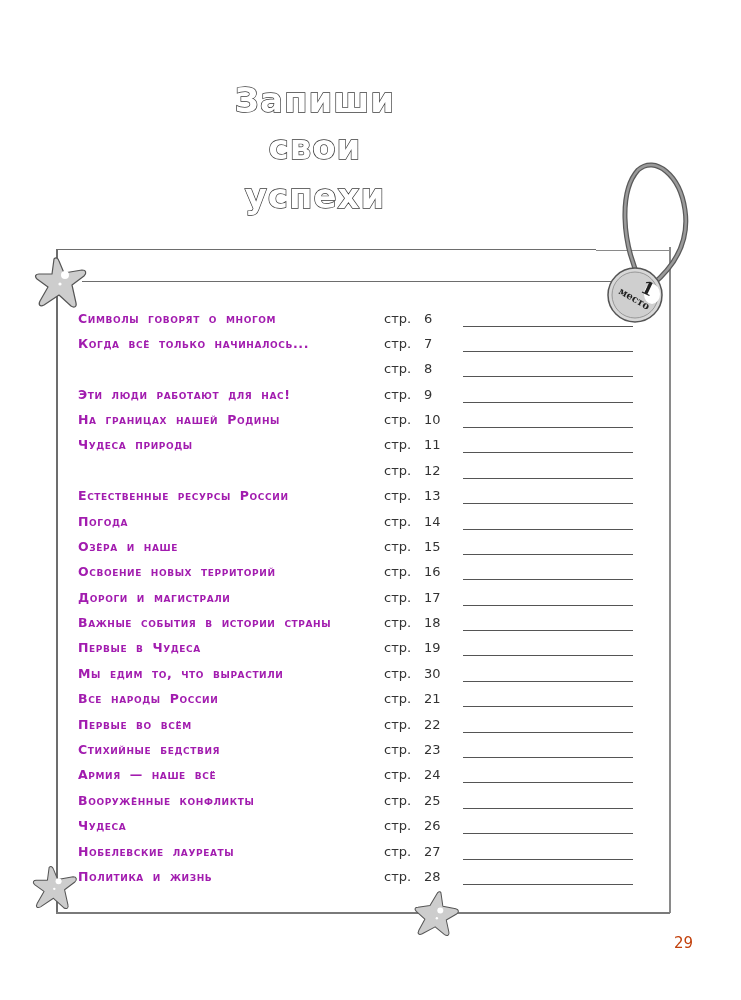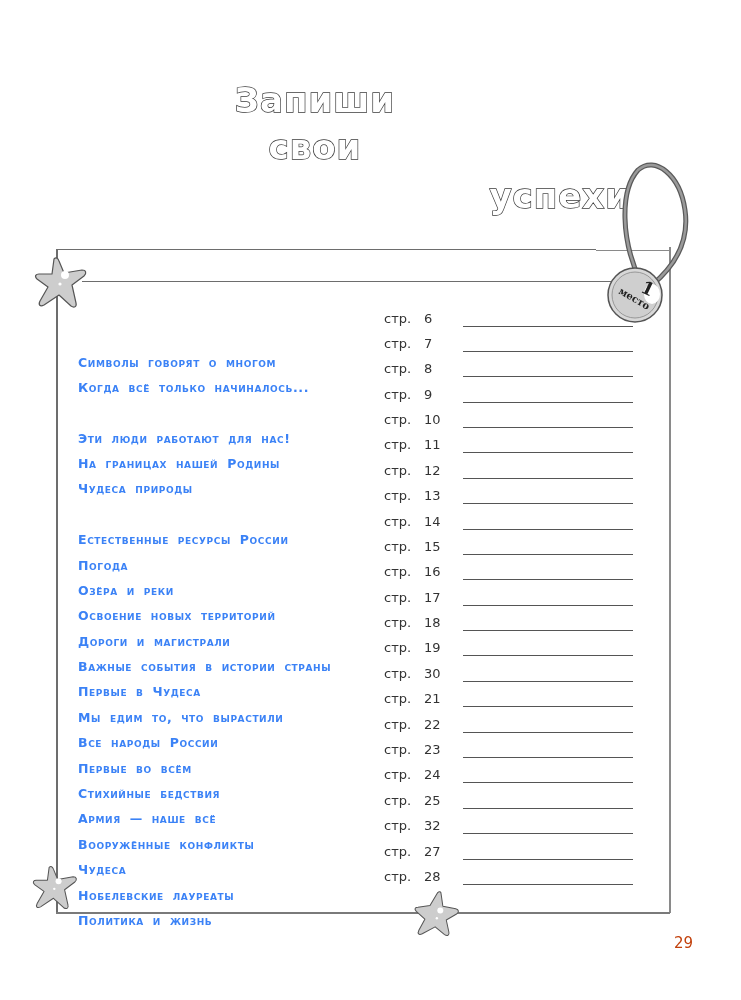--- a/index.html
+++ b/index.html
@@ -10,36 +10,35 @@
   .title {
     position:absolute; left:0; width:630px; text-align:center;
     font-family: "DejaVu Sans", sans-serif; font-weight:bold;
     font-size:34px; letter-spacing:1px;
     color:#ffffff;
     -webkit-text-stroke:1.4px #3a3a3a;
     paint-order: stroke fill;
   }
   .t1 { top:80px; }
   .t2 { top:127px; }
-  .t3 { top:176px;text-align:right; }
+  .t3 { top:176px; }
 
   .frame-left { position:absolute; left:56px; top:249px; width:1.5px; height:664px; background:#6d6d6d; }
   .frame-top1 { position:absolute; left:56px; top:249px; width:540px; height:1.2px; background:#6d6d6d; }
   .frame-top1b { position:absolute; left:596px; top:250px; width:74px; height:1px; background:#8a8a8a; }
   .frame-top2 { position:absolute; left:82px; top:281px; width:540px; height:1.2px; background:#6d6d6d; }
   .frame-right { position:absolute; left:669px; top:247px; width:1.5px; height:666px; background:#8a8a8a; }
   .frame-bottom { position:absolute; left:56px; top:912px; width:614px; height:1.5px; background:#7a7a7a; }
 
   .row { position:absolute; left:78px; height:22px; width:570px; }
   .row-title {
     position:absolute; left:0; top:0;
     font-family: "DejaVu Sans", sans-serif; font-weight:bold; font-size:12.5px;
-    font-variant: small-caps; letter-spacing:0.6px; word-spacing:4px; color:#3b82f6;
+    font-variant: small-caps; letter-spacing:0.6px; word-spacing:4px; color:#a21caf;
     white-space:nowrap;
-    margin-top:44px;
   }
   .row-str { position:absolute; left:306px; top:0; font-family:"DejaVu Sans", sans-serif; font-size:13px; color:#333; }
   .row-num { position:absolute; left:346px; top:0; font-family:"DejaVu Sans", sans-serif; font-size:13px; color:#333; }
   .row-line { position:absolute; left:385px; top:15px; width:170px; height:1.2px; background:#555; }
 
   .page-num { position:absolute; left:674px; top:934px; font-family:"DejaVu Sans", sans-serif; font-size:15px; color:#c2410c; }
 
   .deco { position:absolute; }
 </style>
 </head>
@@ -134,21 +133,21 @@
     <span class="row-num">13</span>
     <div class="row-line"></div>
   </div>
   <div class="row" style="top:514px">
     <span class="row-title">Погода</span>
     <span class="row-str">стр.</span>
     <span class="row-num">14</span>
     <div class="row-line"></div>
   </div>
   <div class="row" style="top:539px">
-    <span class="row-title">Озёра и реки</span>
+    <span class="row-title">Озёра и наше</span>
     <span class="row-str">стр.</span>
     <span class="row-num">15</span>
     <div class="row-line"></div>
   </div>
   <div class="row" style="top:564px">
     <span class="row-title">Освоение новых территорий</span>
     <span class="row-str">стр.</span>
     <span class="row-num">16</span>
     <div class="row-line"></div>
   </div>
@@ -202,21 +201,21 @@
   </div>
   <div class="row" style="top:793px">
     <span class="row-title">Вооружённые конфликты</span>
     <span class="row-str">стр.</span>
     <span class="row-num">25</span>
     <div class="row-line"></div>
   </div>
   <div class="row" style="top:818px">
     <span class="row-title">Чудеса</span>
     <span class="row-str">стр.</span>
-    <span class="row-num">32</span>
+    <span class="row-num">26</span>
     <div class="row-line"></div>
   </div>
   <div class="row" style="top:844px">
     <span class="row-title">Нобелевские лауреаты</span>
     <span class="row-str">стр.</span>
     <span class="row-num">27</span>
     <div class="row-line"></div>
   </div>
   <div class="row" style="top:869px">
     <span class="row-title">Политика и жизнь</span>

